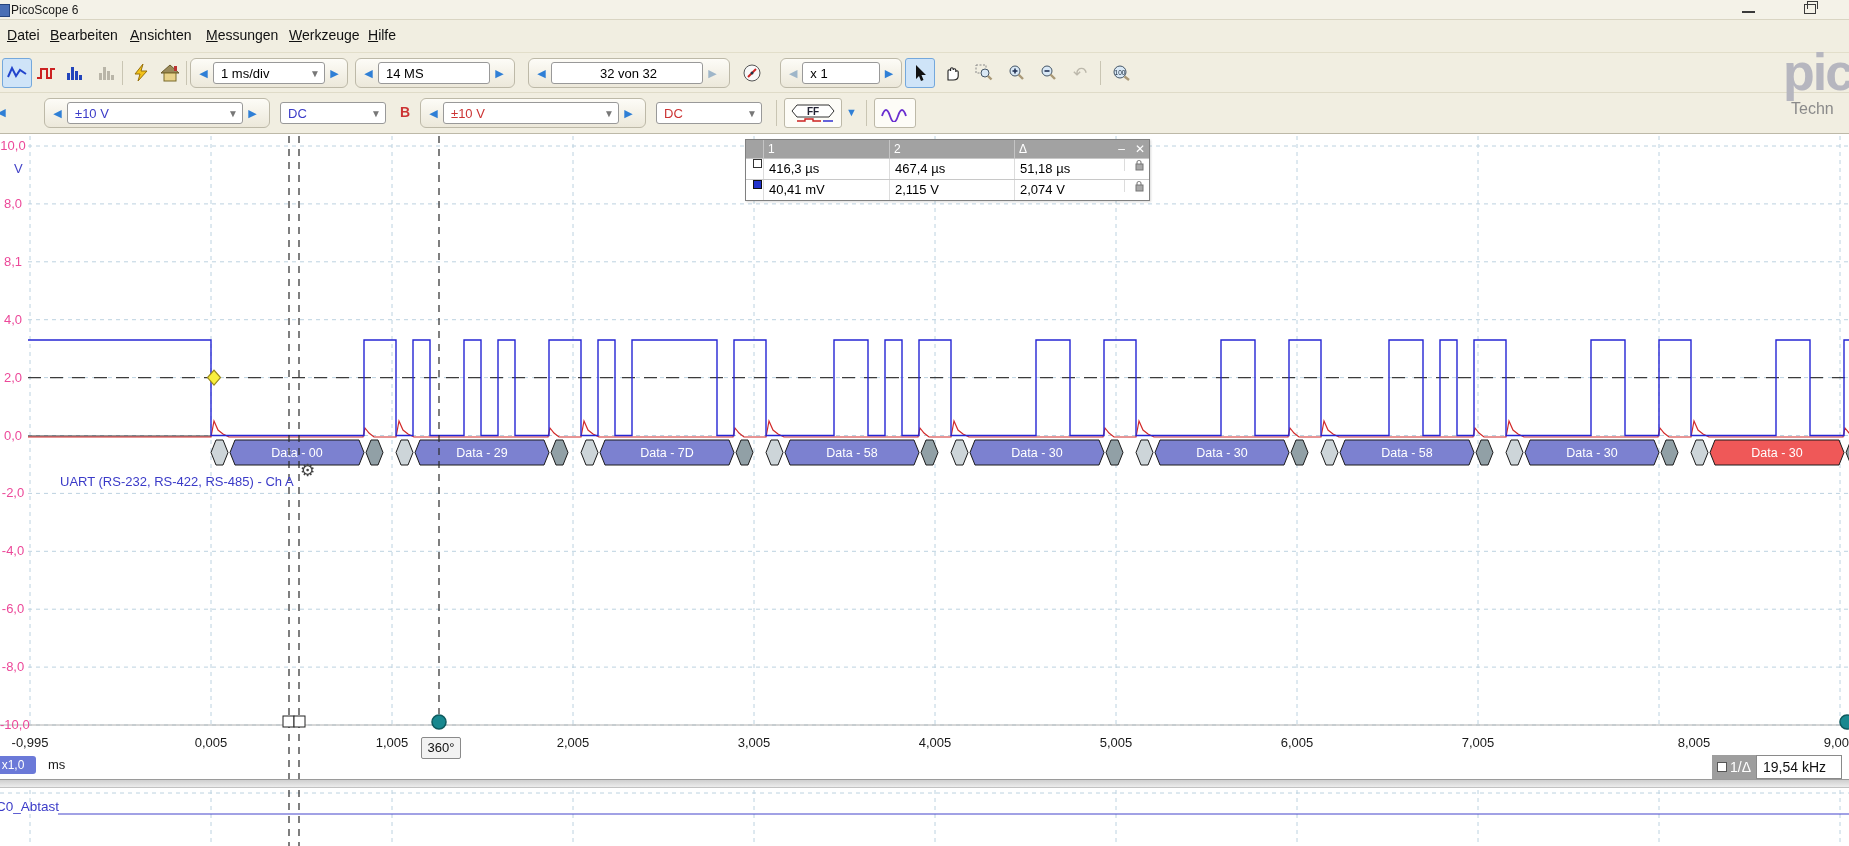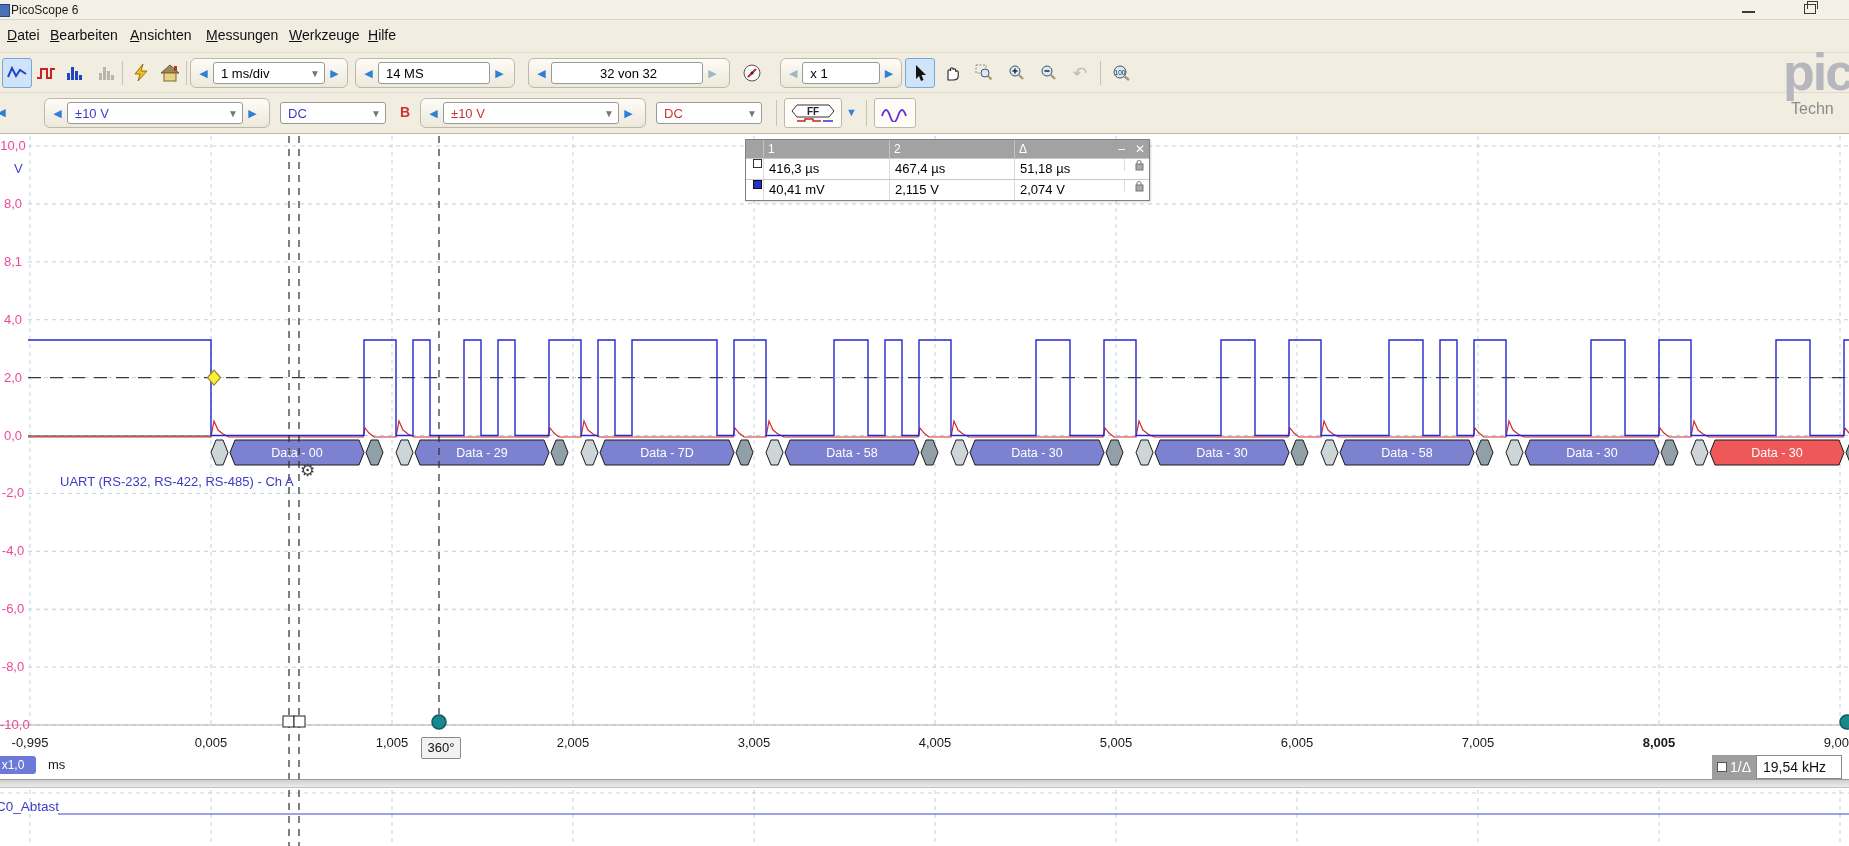--- a/index.html
+++ b/index.html
@@ -176,21 +176,21 @@
 <div id="xlabels">
     <div class="xlab" style="left: 2px; top: 735px;">-0,995</div>
     <div class="xlab" style="left: 183px; top: 735px;">0,005</div>
     <div class="xlab" style="left: 364px; top: 735px;">1,005</div>
     <div class="xlab" style="left: 545px; top: 735px;">2,005</div>
     <div class="xlab" style="left: 726px; top: 735px;">3,005</div>
     <div class="xlab" style="left: 907px; top: 735px;">4,005</div>
     <div class="xlab" style="left: 1088px; top: 735px;">5,005</div>
     <div class="xlab" style="left: 1269px; top: 735px;">6,005</div>
     <div class="xlab" style="left: 1450px; top: 735px;">7,005</div>
-    <div class="xlab" style="left: 1631px; top: 735px; font-weight: bold;">8,005</div>
+    <div class="xlab" style="left: 1666px; top: 735px;">8,005</div>
     <div class="xlab" style="left: 1812px; top: 735px;">9,005</div>
   </div>
 <div class="unit-v">V</div>
 <div class="scale-badge">x1,0</div>
 <div class="unit-ms">ms</div>
 <div class="phase-box">360°</div>
 <div class="freq-badge">
   <span class="fb-gray">
       <span class="sq"></span>
       <span>1/Δ</span>

